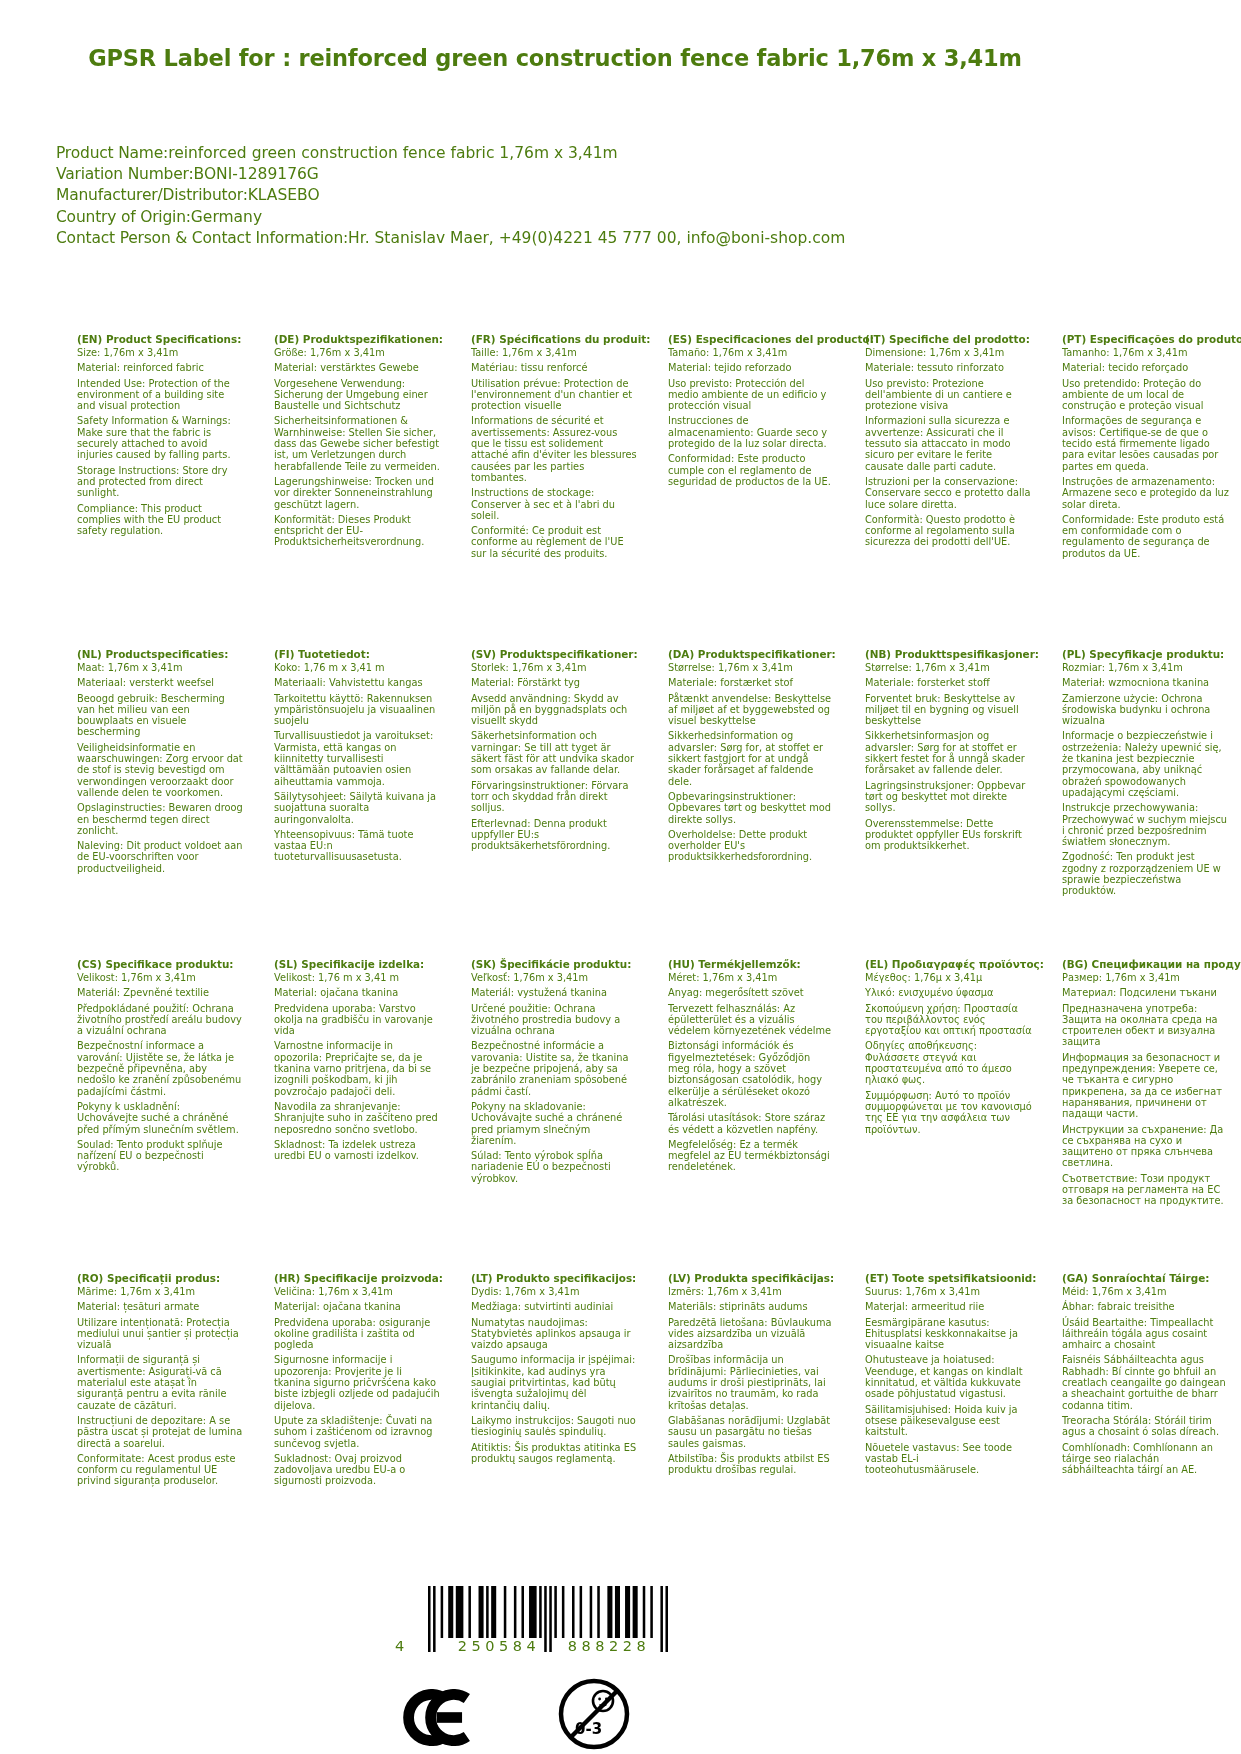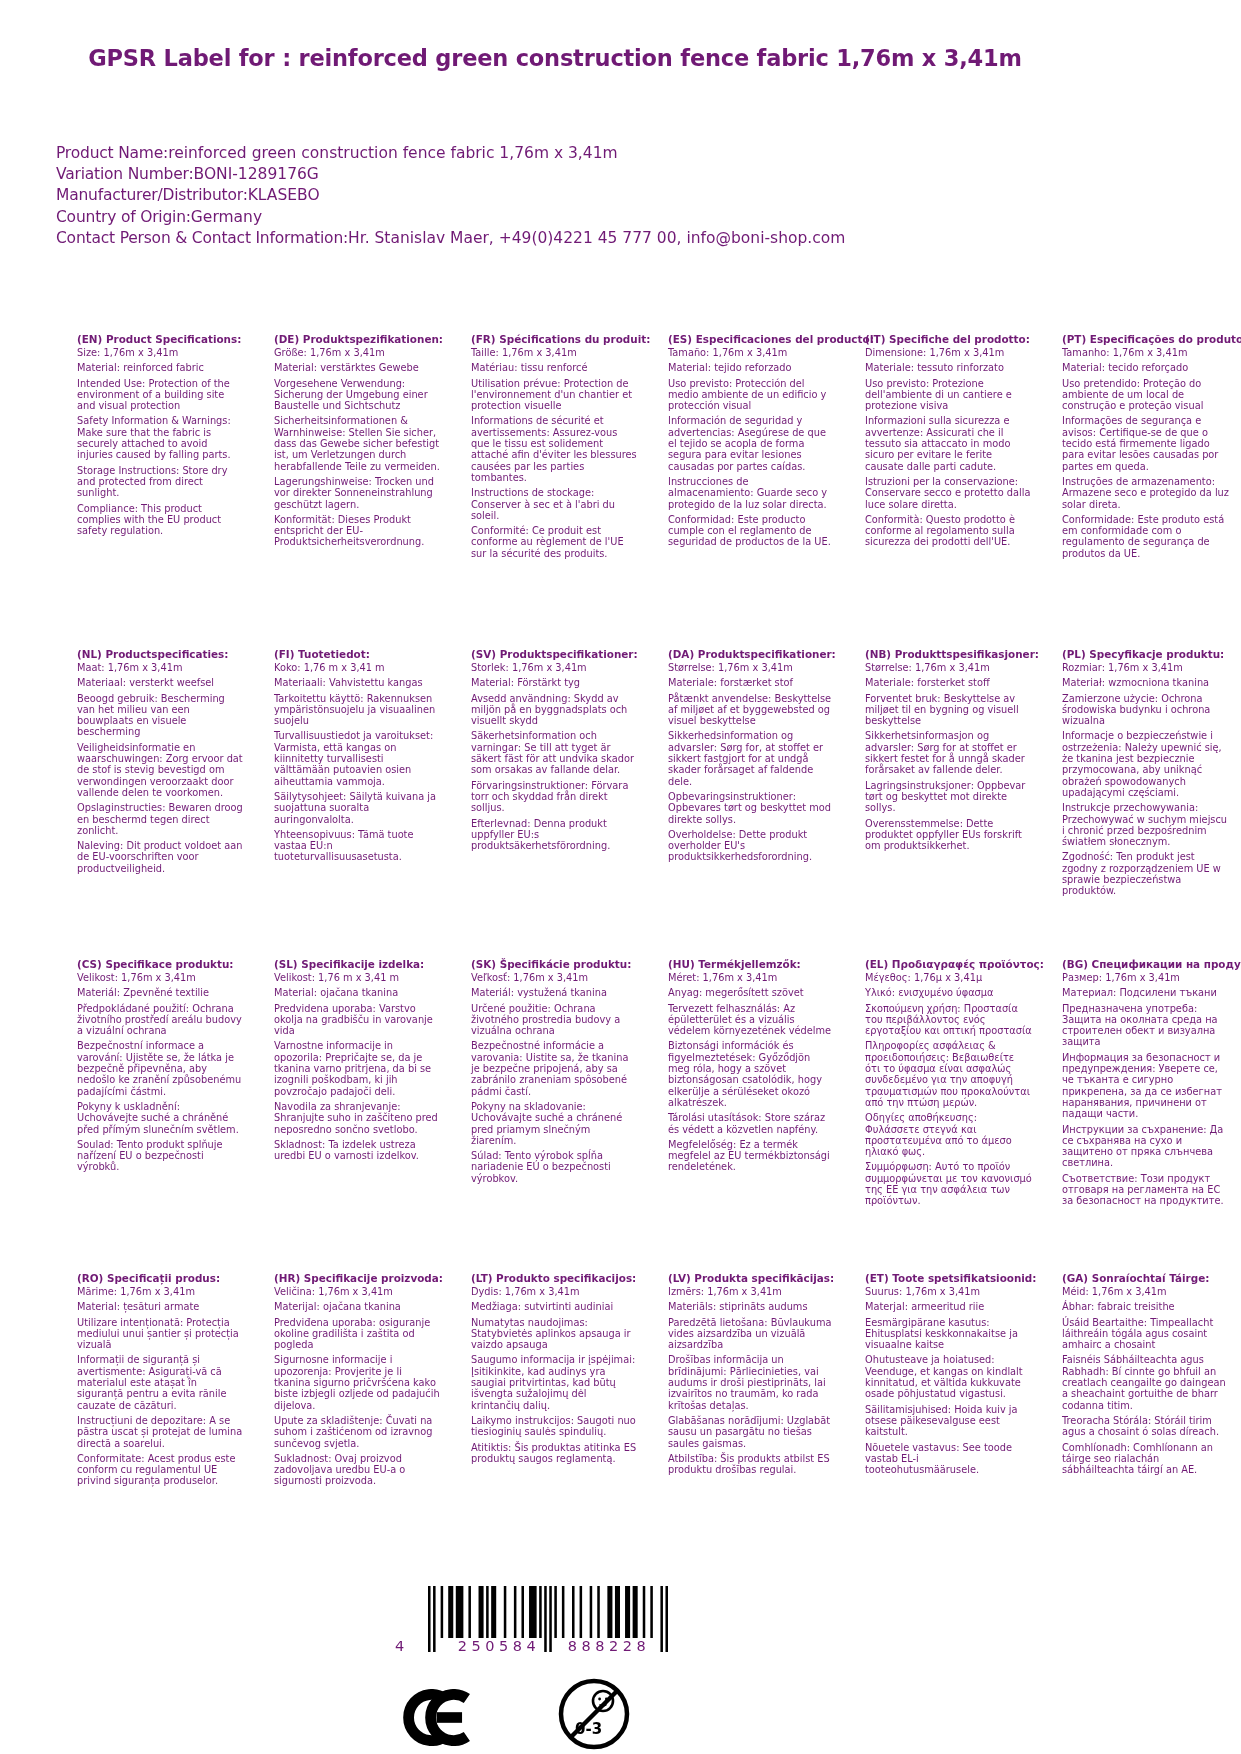--- a/index.html
+++ b/index.html
@@ -1,16 +1,16 @@
 <!DOCTYPE html>
 <html><head>
 <meta charset="utf-8">
 <style>
   html,body{margin:0;padding:0;background:#ffffff;}
-  .page{position:relative;width:1241px;height:1754px;background:#ffffff;font-family:"DejaVu Sans",sans-serif;color:#701a75;overflow:hidden;margin:0 auto;}
+  .page{position:relative;width:1241px;height:1754px;background:#ffffff;font-family:"DejaVu Sans",sans-serif;color:#4d7c0f;overflow:hidden;margin:0 auto;}
 
   .title{position:absolute;left:65px;top:36px;width:980px;text-align:center;
          font-size:22.5px;line-height:45px;font-weight:bold;letter-spacing:-0.2px;}
 
   .info{position:absolute;left:56px;top:143px;font-size:15.5px;line-height:21.2px;}
   .info-row{white-space:nowrap;}
   .info-label{font-weight:normal;letter-spacing:-0.2px;}
   .info-value{margin-left:0;}
 
   .grid{position:absolute;left:56px;top:333px;width:1176px;display:grid;
@@ -70,21 +70,20 @@
         <p>Utilisation prévue: Protection de l'environnement d'un chantier et protection visuelle</p>
         <p>Informations de sécurité et avertissements: Assurez-vous que le tissu est solidement attaché afin d'éviter les blessures causées par les parties tombantes.</p>
         <p>Instructions de stockage: Conserver à sec et à l'abri du soleil.</p>
         <p>Conformité: Ce produit est conforme au règlement de l'UE sur la sécurité des produits.</p>
       </div>
       <div class="lang-block">
         <div class="lang-heading">(ES) Especificaciones del producto:</div>
         <p>Tamaño: 1,76m x 3,41m</p>
         <p>Material: tejido reforzado</p>
         <p>Uso previsto: Protección del medio ambiente de un edificio y protección visual</p>
-        <p>Información de seguridad y advertencias: Asegúrese de que el tejido se acopla de forma segura para evitar lesiones causadas por partes caídas.</p>
         <p>Instrucciones de almacenamiento: Guarde seco y protegido de la luz solar directa.</p>
         <p>Conformidad: Este producto cumple con el reglamento de seguridad de productos de la UE.</p>
       </div>
       <div class="lang-block">
         <div class="lang-heading">(IT) Specifiche del prodotto:</div>
         <p>Dimensione: 1,76m x 3,41m</p>
         <p>Materiale: tessuto rinforzato</p>
         <p>Uso previsto: Protezione dell'ambiente di un cantiere e protezione visiva</p>
         <p>Informazioni sulla sicurezza e avvertenze: Assicurati che il tessuto sia attaccato in modo sicuro per evitare le ferite causate dalle parti cadute.</p>
         <p>Istruzioni per la conservazione: Conservare secco e protetto dalla luce solare diretta.</p>
@@ -187,21 +186,20 @@
         <p>Tervezett felhasználás: Az épületterület és a vizuális védelem környezetének védelme</p>
         <p>Biztonsági információk és figyelmeztetések: Győződjön meg róla, hogy a szövet biztonságosan csatolódik, hogy elkerülje a sérüléseket okozó alkatrészek.</p>
         <p>Tárolási utasítások: Store száraz és védett a közvetlen napfény.</p>
         <p>Megfelelőség: Ez a termék megfelel az EU termékbiztonsági rendeletének.</p>
       </div>
       <div class="lang-block">
         <div class="lang-heading">(EL) Προδιαγραφές προϊόντος:</div>
         <p>Μέγεθος: 1,76μ x 3,41μ</p>
         <p>Υλικό: ενισχυμένο ύφασμα</p>
         <p>Σκοπούμενη χρήση: Προστασία του περιβάλλοντος ενός εργοταξίου και οπτική προστασία</p>
-        <p>Πληροφορίες ασφάλειας &amp; προειδοποιήσεις: Βεβαιωθείτε ότι το ύφασμα είναι ασφαλώς συνδεδεμένο για την αποφυγή τραυματισμών που προκαλούνται από την πτώση μερών.</p>
         <p>Οδηγίες αποθήκευσης: Φυλάσσετε στεγνά και προστατευμένα από το άμεσο ηλιακό φως.</p>
         <p>Συμμόρφωση: Αυτό το προϊόν συμμορφώνεται με τον κανονισμό της ΕΕ για την ασφάλεια των προϊόντων.</p>
       </div>
       <div class="lang-block">
         <div class="lang-heading">(BG) Спецификации на продукта:</div>
         <p>Размер: 1,76m x 3,41m</p>
         <p>Материал: Подсилени тъкани</p>
         <p>Предназначена употреба: Защита на околната среда на строителен обект и визуална защита</p>
         <p>Информация за безопасност и предупреждения: Уверете се, че тъканта е сигурно прикрепена, за да се избегнат наранявания, причинени от падащи части.</p>
         <p>Инструкции за съхранение: Да се съхранява на сухо и защитено от пряка слънчева светлина.</p>

